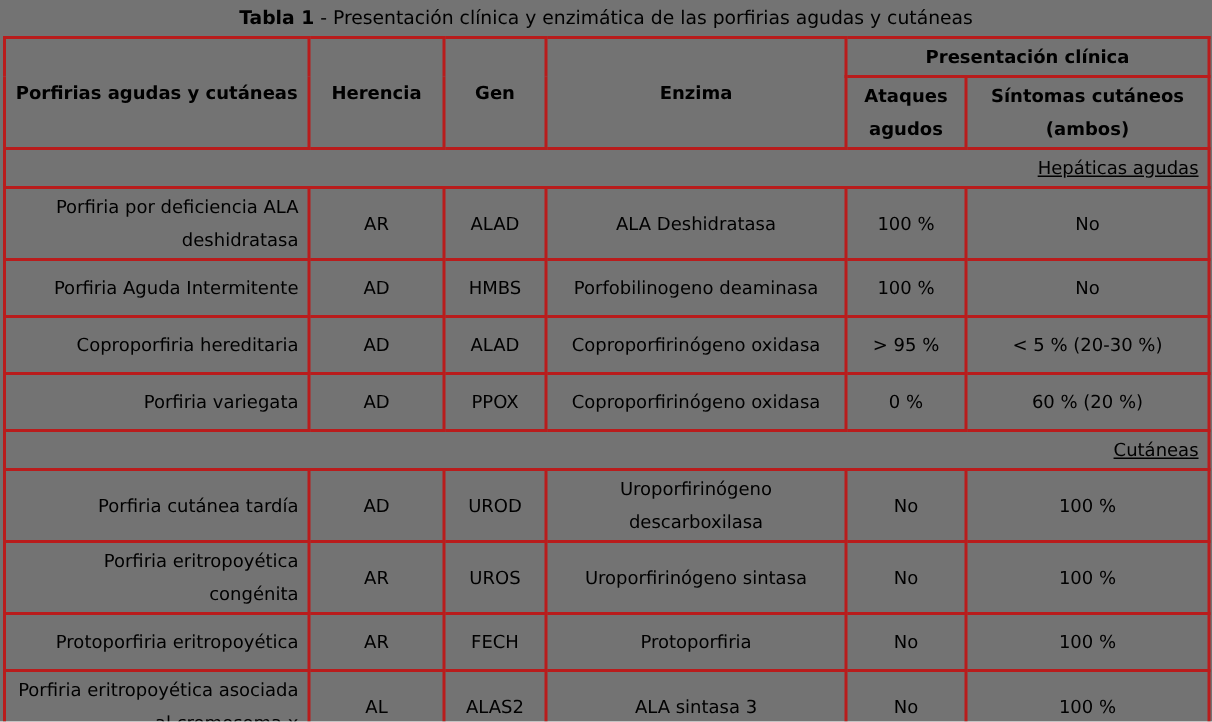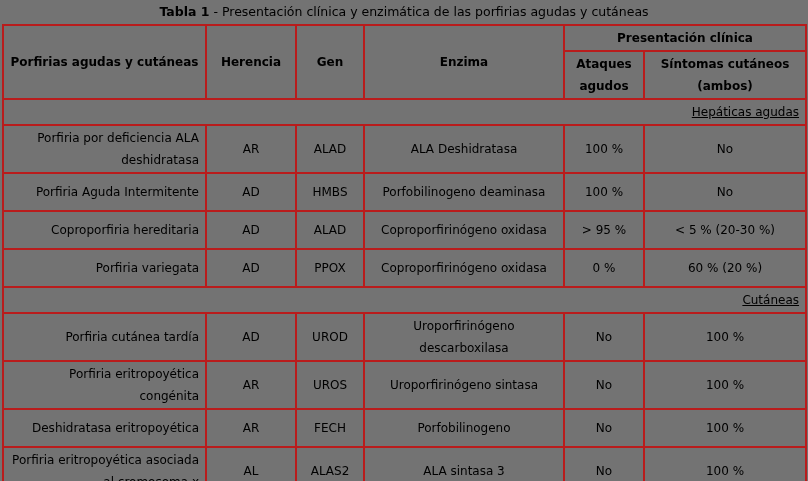--- a/index.html
+++ b/index.html
@@ -146,24 +146,24 @@
       </tr>
       <tr class="r-tall">
         <td class="c-name">Porfiria eritropoyética congénita</td>
         <td class="c-center">AR</td>
         <td class="c-center">UROS</td>
         <td class="c-enzima">Uroporfirinógeno sintasa</td>
         <td class="c-center">No</td>
         <td class="c-center">100 %</td>
       </tr>
       <tr class="r-single">
-        <td class="c-name">Deshidratasa eritropoyética</td>
+        <td class="c-name">Protoporfiria eritropoyética</td>
         <td class="c-center">AR</td>
         <td class="c-center">FECH</td>
-        <td class="c-enzima">Porfobilinogeno</td>
+        <td class="c-enzima">Protoporfiria</td>
         <td class="c-center">No</td>
         <td class="c-center">100 %</td>
       </tr>
       <tr class="r-tall">
         <td class="c-name">Porfiria eritropoyética asociada al cromosoma x</td>
         <td class="c-center">AL</td>
         <td class="c-center">ALAS2</td>
         <td class="c-enzima">ALA sintasa 3</td>
         <td class="c-center">No</td>
         <td class="c-center">100 %</td>

